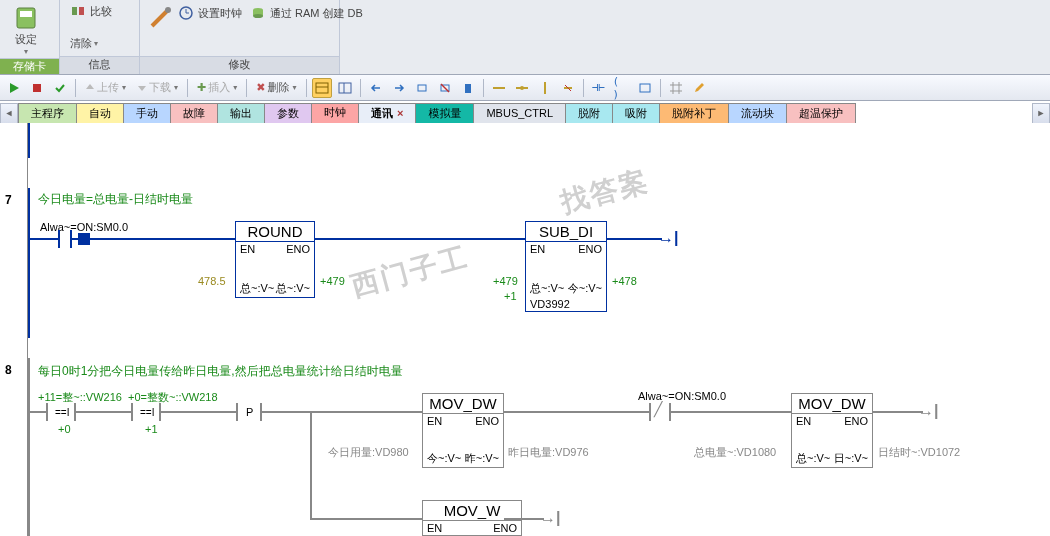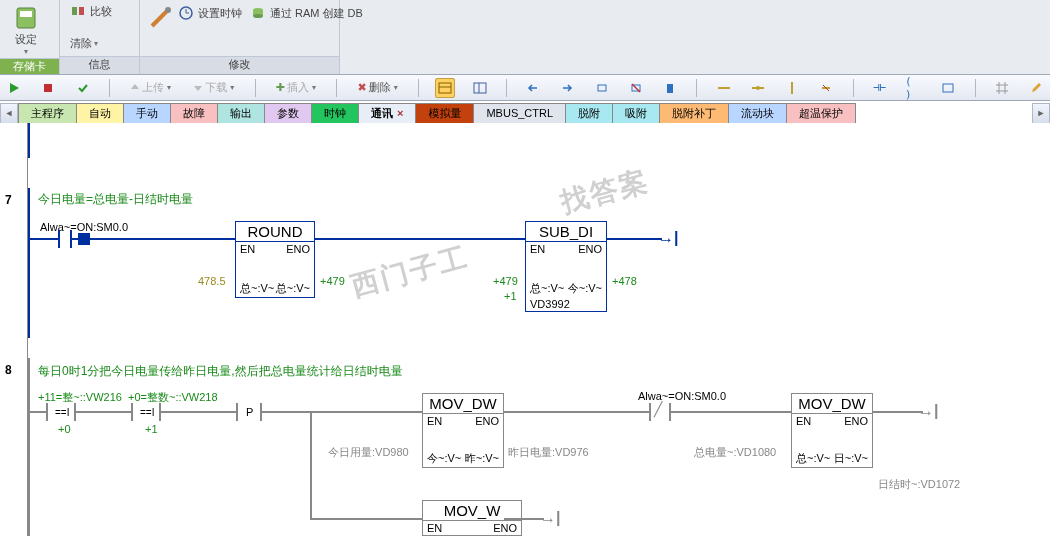--- a/index.html
+++ b/index.html
@@ -11,41 +11,41 @@
   .rg-body { flex: 1; display: flex; align-items: flex-start; padding: 2px 6px; }
   .rg-label { height: 18px; text-align: center; font-size: 11px; color: #444; background: #d8dce4; border-top: 1px solid #c0c8d8;}
   .rg-label.active { background: #7fb14f; color: #fff; }
   .big-btn { width: 40px; text-align: center; color: #444; padding-top: 2px;}
   .big-btn .ic { width: 28px; height: 28px; margin: 0 auto; display:flex; align-items:center; justify-content:center;}
   .small-list { display:flex; padding-top:2px;}
   .small-item { display:flex; align-items:center; height:18px; padding:0 4px; color:#444; white-space: nowrap;}
   .small-item .sic { width:16px; height:16px; margin-right:4px; display:flex;align-items:center;justify-content:center;}
 
   
-  .toolbar { height: 26px; background: linear-gradient(#f8faff,#e4e8f0); border-bottom:1px solid #a0a8b8; display:flex; align-items:center; padding:0 4px; gap:3px;justify-content:space-between;}
+  .toolbar { height: 26px; background: linear-gradient(#f8faff,#e4e8f0); border-bottom:1px solid #a0a8b8; display:flex; align-items:center; padding:0 4px; gap:3px;}
   .tb-btn { width:20px; height:20px; border:1px solid transparent; border-radius:2px; display:flex; align-items:center; justify-content:center; color:#555;}
   .tb-btn.txt { width:auto; padding:0 3px; gap:2px;}
   .tb-sep { width:1px; height:18px; background:#b0b8c8; margin:0 2px;}
   .tb-drop::after{content:"▾"; font-size:8px; color:#777; margin-left:1px;}
 
   
   .tabs-row { height:22px; display:flex; align-items:flex-end; font-size:11px; }
   .tab-scroll-btn { width:18px; height:20px; background:linear-gradient(#f0f4fc,#d8deec); border:1px solid #b0b8c8; border-bottom:none; text-align:center; color:#666; line-height:18px; font-size:9px;}
   .tab { height:20px; padding:0 12px; border:1px solid #888; border-bottom:none; line-height:19px; margin-right:-1px; position:relative;}
   .tab .x { margin-left:4px; color:#a33; font-weight:bold;}
   .tabs-bar { flex:1; display:flex; overflow:hidden;}
   .tab.c-green  { background:#c7e6b0; }
   .tab.c-yellow { background:#fff3a6; }
   .tab.c-blue   { background:#b8d6ff; }
   .tab.c-red    { background:#f8c0c0; }
   .tab.c-teal   { background:#b0e4e0; }
   .tab.c-purple { background:#e0c8f0; }
-  .tab.c-orange { background:#22c55e; }
+  .tab.c-orange { background:#fca5a5;font-family:Liberation Mono, monospace; }
   .tab.c-gray   { background:#e0e4ec; }
-  .tab.c-lime   { background:#c2410c; }
+  .tab.c-lime   { background:#14b8a6; }
   .tab.c-cyan   { background:#a8e8f0; }
   .tab.c-pink   { background:#fdba74; }
   .tab.active   { background:#e8eef8; font-weight:bold;}
 
   
   .ladder-wrap { position:absolute; top:123px; left:0; right:0; bottom:0; background:#fff; overflow:hidden;}
   .gutter { position:absolute; left:0; top:0; bottom:0; width:28px; background:#fff; border-right:1px solid #888;}
   .net-num { position:absolute; left:3px; font-size:12px; color:#000; font-weight:bold; background:#fff; padding:0 2px;}
   .net-title { position:absolute; color:#1a8a1a; font-size:12px; white-space:nowrap;}
   .wire { position:absolute; background:#0030a0;}
@@ -435,21 +435,21 @@
         <span>EN</span>
         <span>ENO</span>
       </div>
     <div style="height:22px;"></div>
     <div class="row">
         <span>总~:V~</span>
         <span>日~:V~</span>
       </div>
   </div>
   <div class="lbl gray" style="left:694px; top:322px;">总电量~:VD1080</div>
-  <div class="lbl gray" style="left:878px; top:322px;margin-top:32px;">日结时~:VD1072</div>
+  <div class="lbl gray" style="left:878px; top:322px;">日结时~:VD1072</div>
   <div class="wire h gray" style="left:873px; top:288px; width:50px;"></div>
   <div class="end-arrow gray" style="left:918px; top:279px;">→|</div>
 
   <div class="wire h gray" style="left:310px; top:395px; width:112px;"></div>
   <div class="block gray" style="left:422px; top:377px; width:100px;">
     <div class="title">MOV_W</div>
     <div class="row">
         <span>EN</span>
         <span>ENO</span>
       </div>

